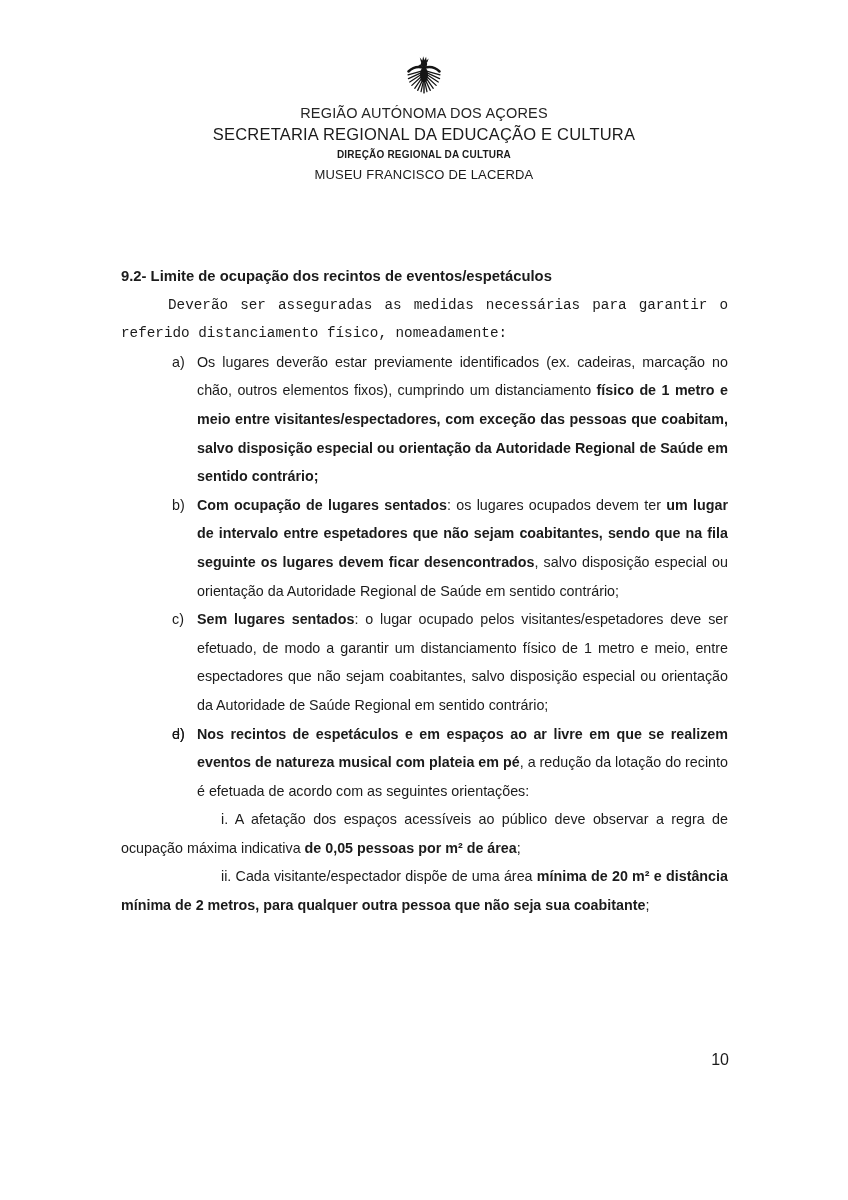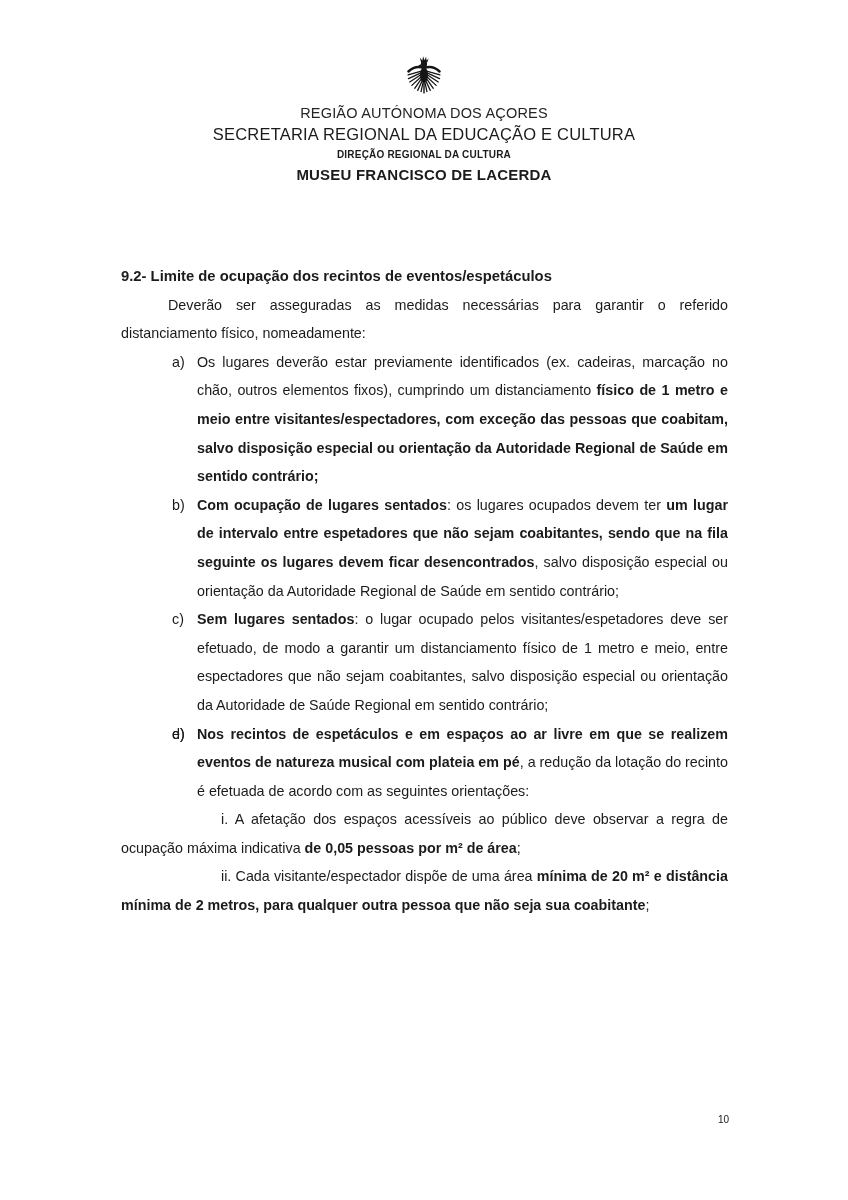--- a/index.html
+++ b/index.html
@@ -8,37 +8,37 @@
     background:#ffffff; color:#1b1b1b; overflow:hidden;
     font-family:"Liberation Sans", sans-serif;
   }
   
   .letterhead { position:absolute; top:0; left:0; right:0; text-align:center; padding-top:52px; }
   .emblem-wrap { height:44px; }
   .emblem-wrap svg { display:block; margin:0 auto; }
   .org-line-1 { font-size:14.5px; line-height:20px; margin-top:7px; letter-spacing:0.2px; color:#252525; }
   .org-line-2 { font-size:16.5px; font-weight:normal; line-height:22px; letter-spacing:0.2px; }
   .org-line-3 { font-size:10px;   font-weight:bold; line-height:20px; letter-spacing:0.2px; }
-  .org-line-4 { font-size:15px;   font-weight:bold; line-height:20px; letter-spacing:0.2px; }
+  .org-line-4 { font-size:13px;   font-weight:normal; line-height:20px; letter-spacing:0.2px; }
   
   .content {
     position:absolute; left:121px; top:214px; width:607px;
     font-size:14.3px; line-height:28.6px; text-align:justify;margin-top:48px;
   }
   .section-heading {
     font-size:14.8px; font-weight:bold; margin:0; line-height:28.6px; text-align:left;
   }
   .content p { margin:0; }
-  .intro { text-indent:47px; }
+  .intro { text-indent:47px;font-family:Liberation Mono, monospace; }
   .item { position:relative; padding-left:76px; }
   .item .marker { position:absolute; left:51px; top:0; font-weight:normal; }
   .subitem { margin-left:-13px; margin-right:-6px; text-indent:100px; }
   .content span.b { font-weight:bold; }
   
-  .page-number { position:absolute; top:1110px; right:119px; font-size:10px; line-height:20px; }
+  .page-number { position:absolute; top:1050px; right:119px; font-size:16px; line-height:20px; }
 </style>
 </head>
 <body>
 
 <div class="page">
 
   <div class="letterhead">
     <div class="emblem-wrap">
       <svg width="42" height="44" viewBox="0 0 100 100" aria-hidden="true">
         <g stroke="#151515" fill="none" stroke-linecap="round">

